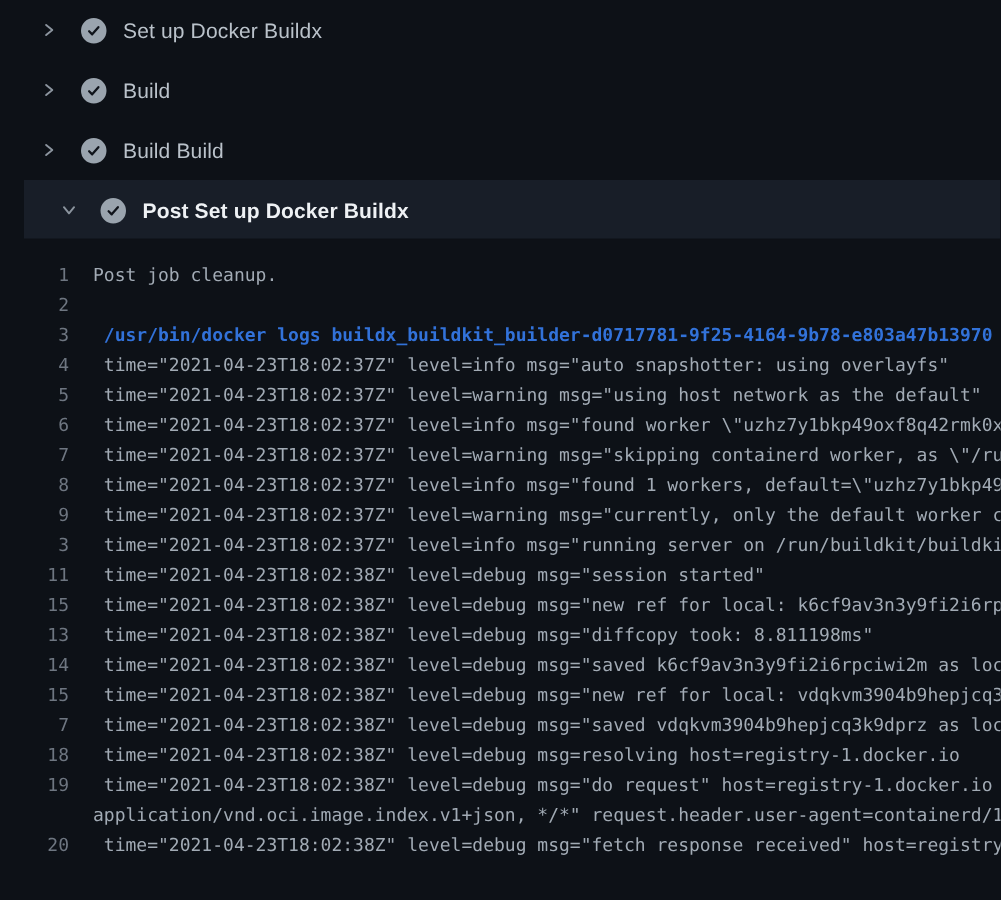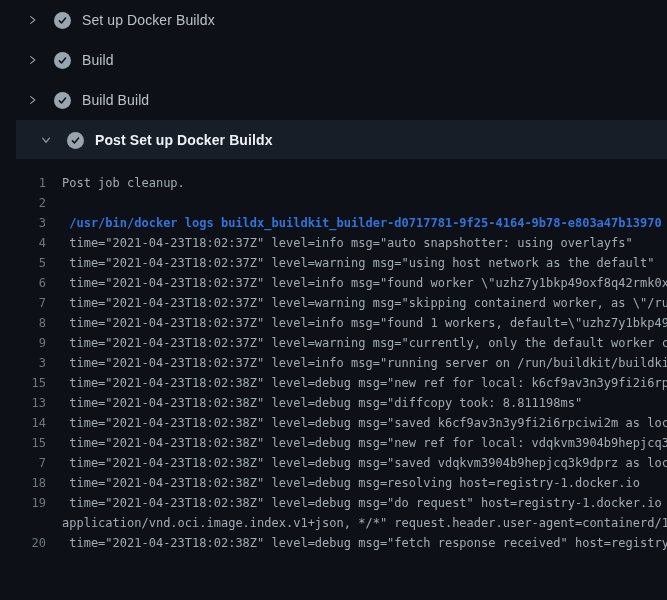--- a/index.html
+++ b/index.html
@@ -206,20 +206,24 @@
   <div class="log-row plain">
     <a class="num" href="#">9</a>
     <span class="txt"> time="2021-04-23T18:02:37Z" level=warning msg="currently, only the default worker can</span>
   </div>
 
   <div class="log-row plain">
     <a class="num" href="#">3</a>
     <span class="txt"> time="2021-04-23T18:02:37Z" level=info msg="running server on /run/buildkit/buildkitd</span>
   </div>
 
+  <div class="log-row plain">
+    <a class="num" href="#">11</a>
+    <span class="txt"> time="2021-04-23T18:02:38Z" level=debug msg="session started"</span>
+  </div>
 
   <div class="log-row plain">
     <a class="num" href="#">15</a>
     <span class="txt"> time="2021-04-23T18:02:38Z" level=debug msg="new ref for local: k6cf9av3n3y9fi2i6rpci</span>
   </div>
 
   <div class="log-row plain">
     <a class="num" href="#">13</a>
     <span class="txt"> time="2021-04-23T18:02:38Z" level=debug msg="diffcopy took: 8.811198ms"</span>
   </div>

